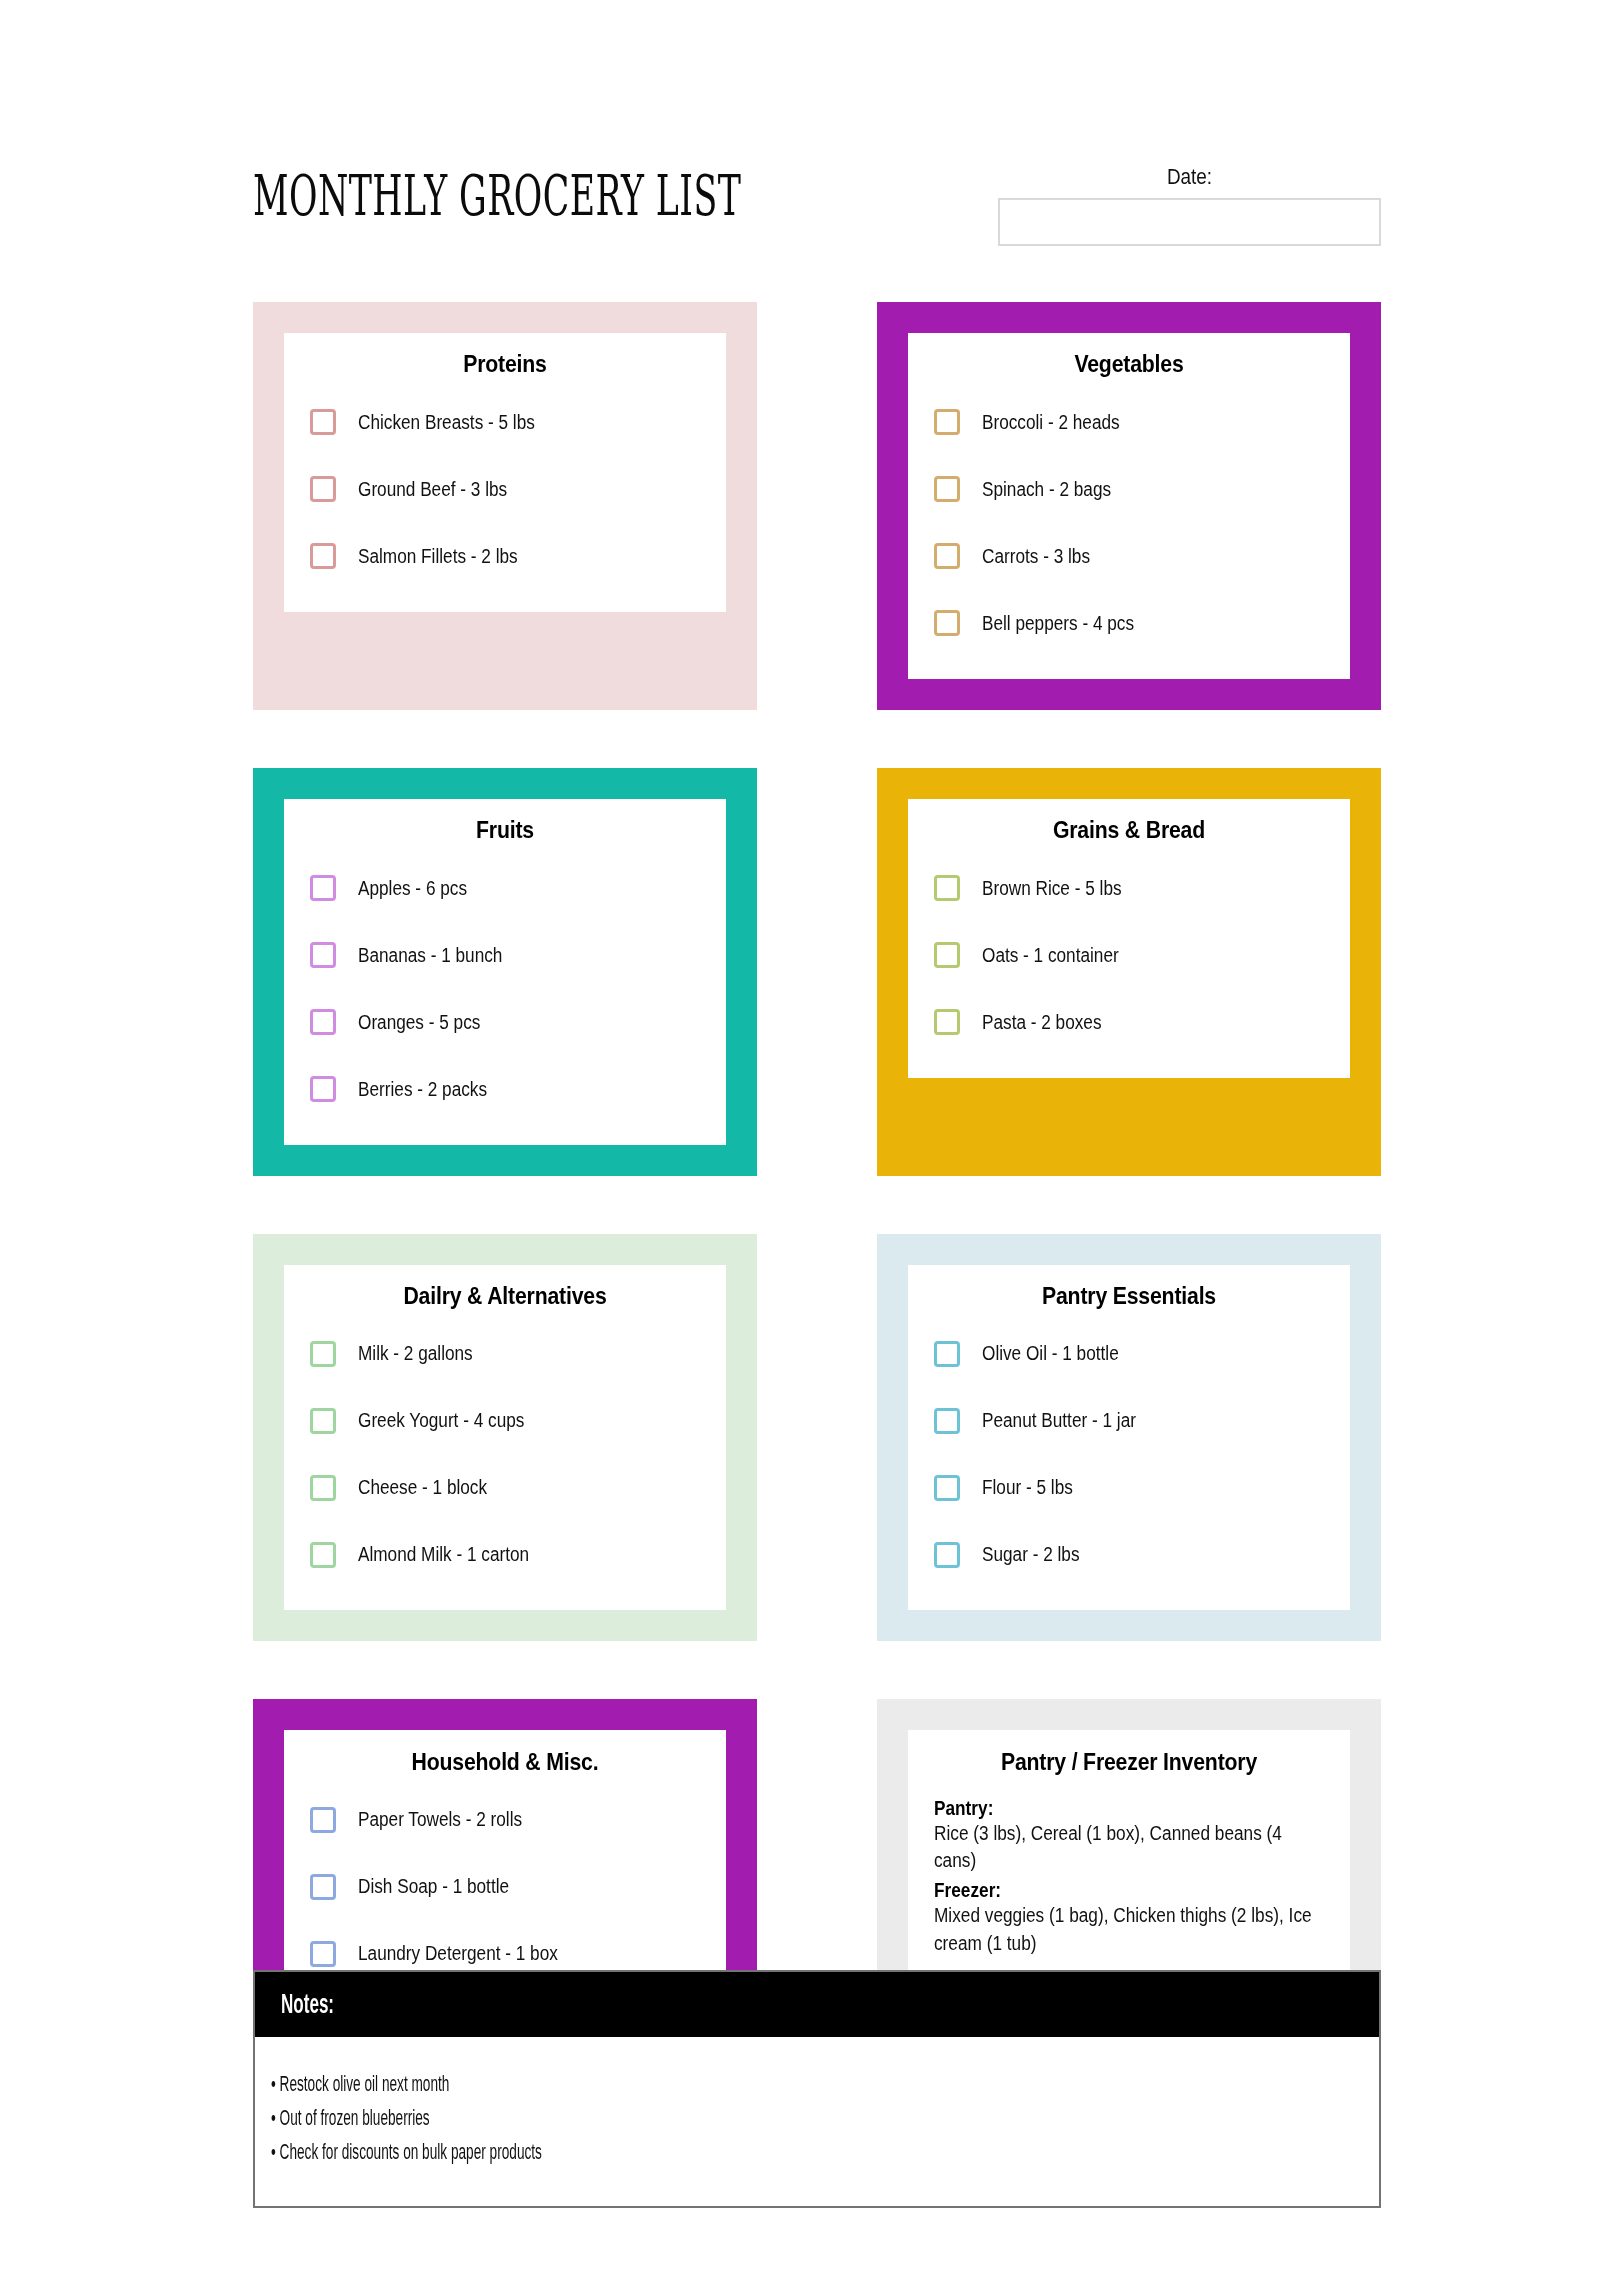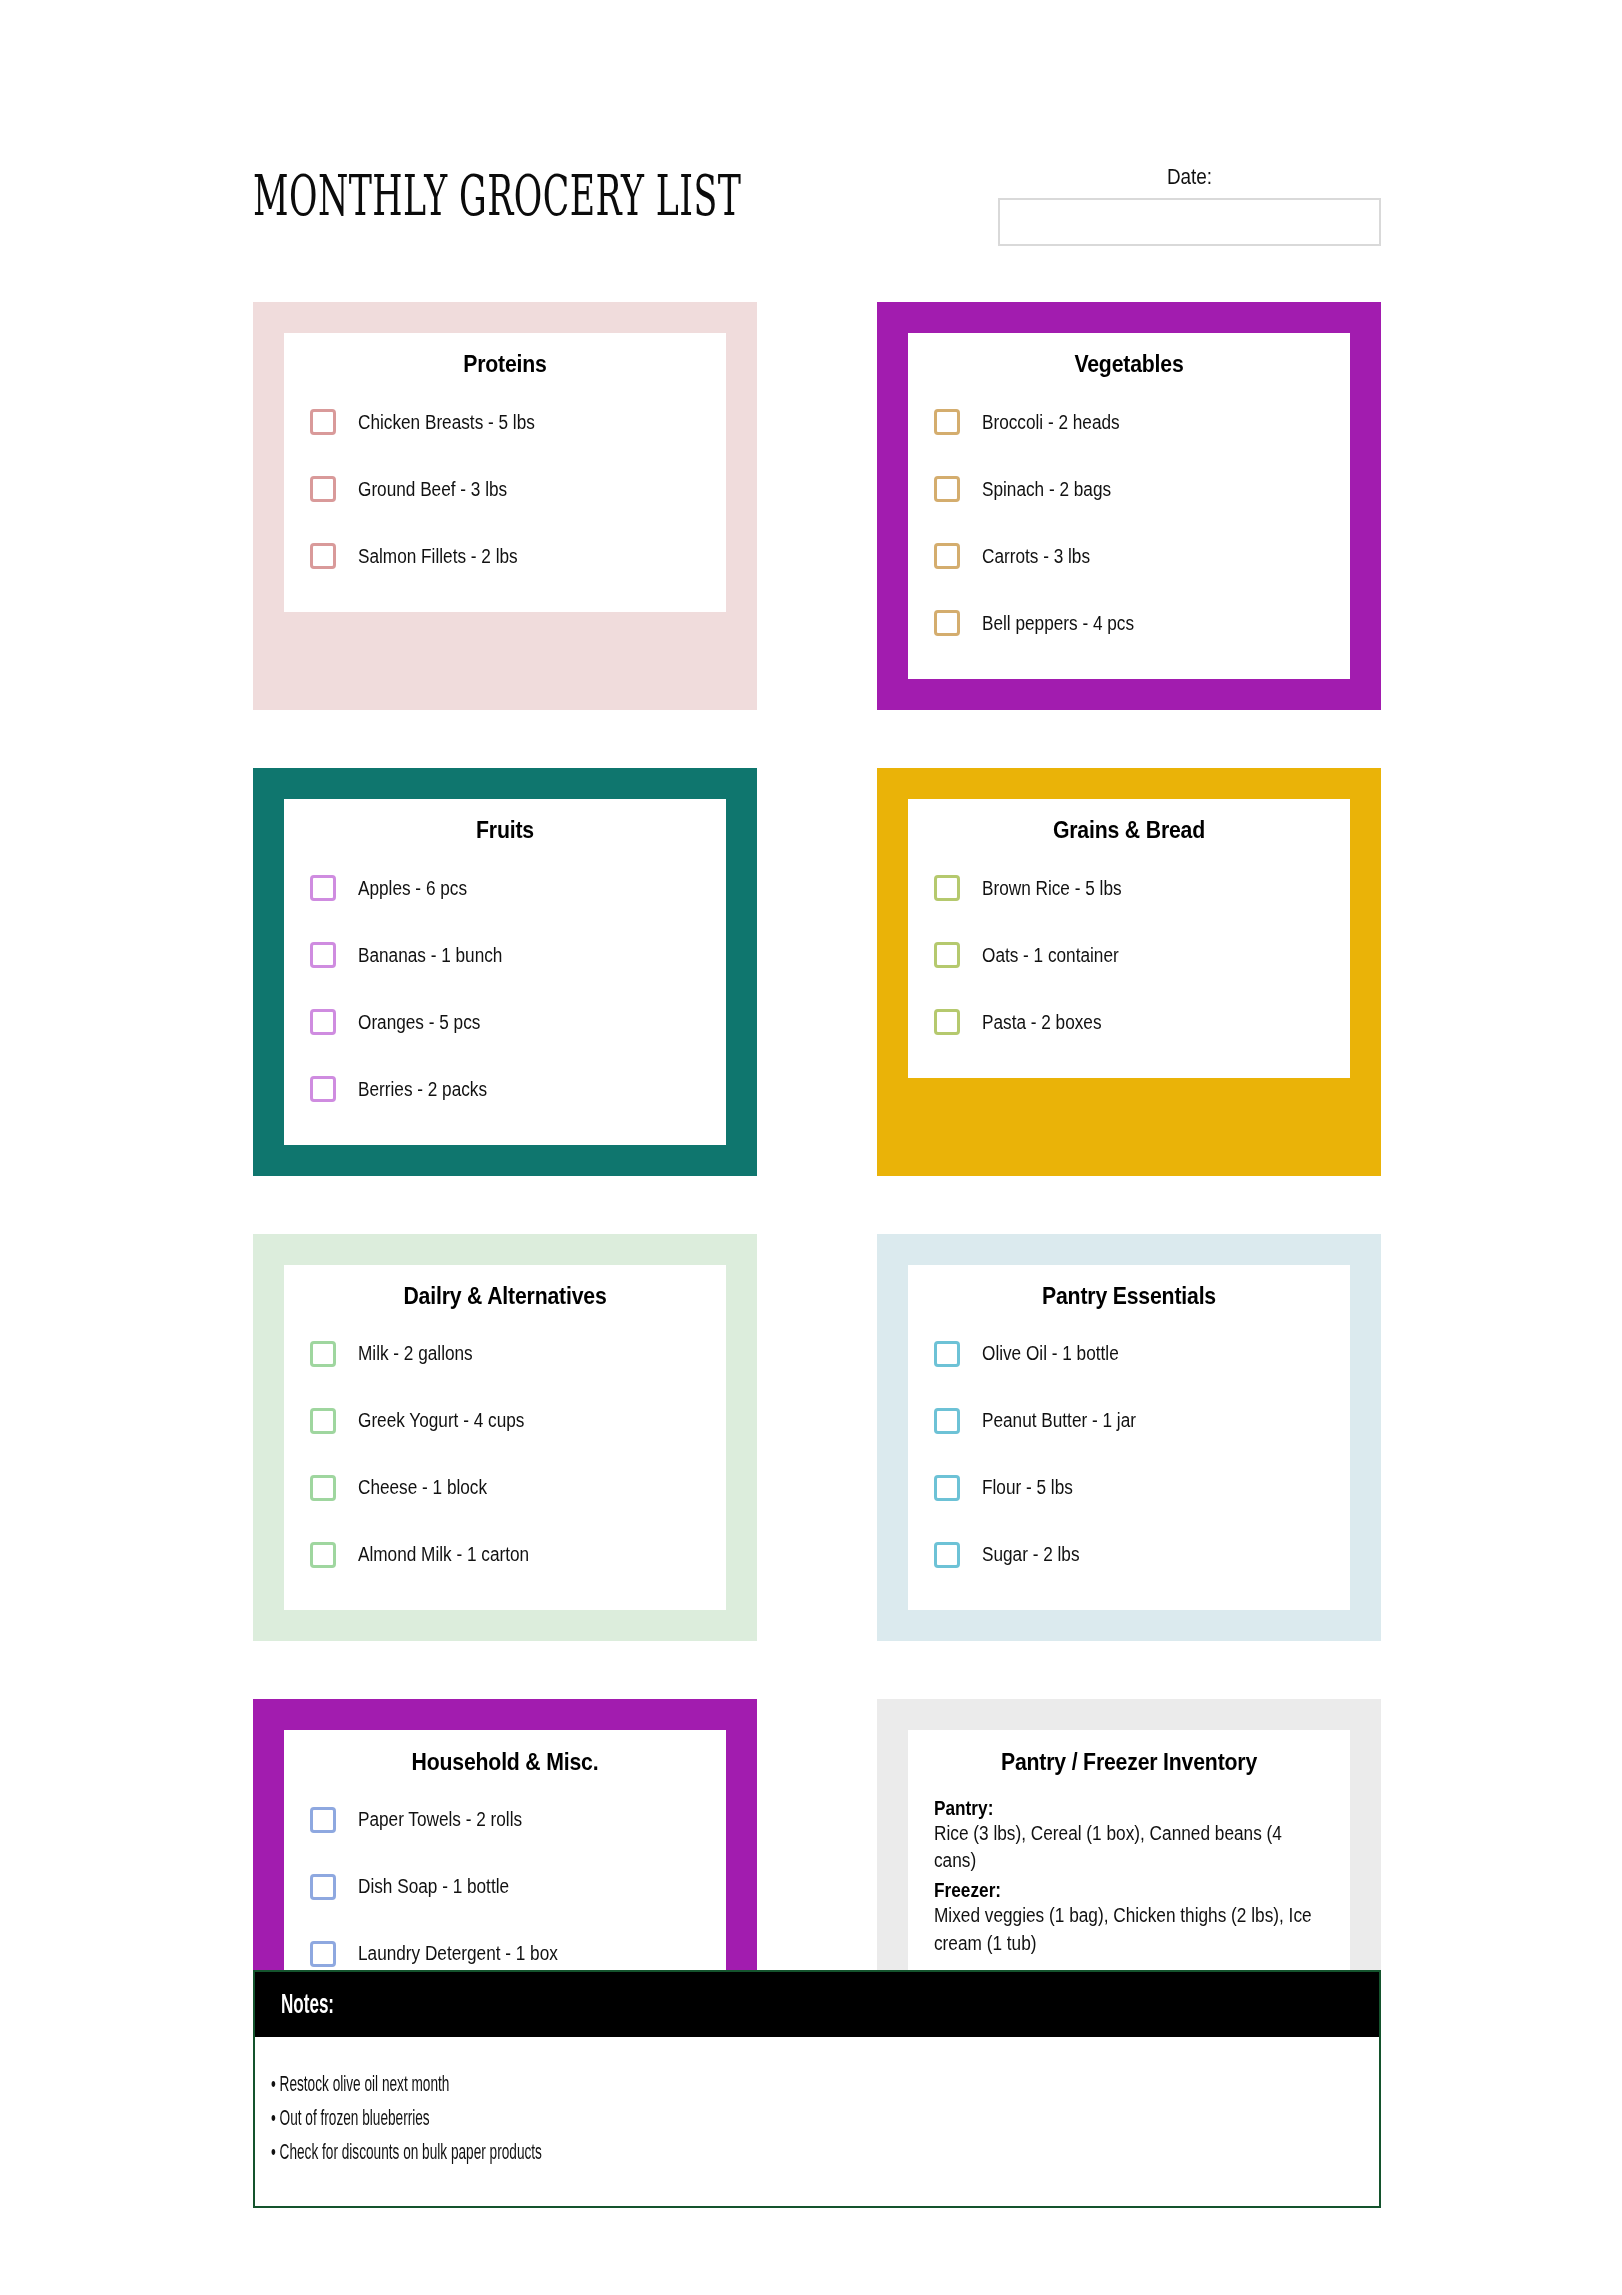--- a/index.html
+++ b/index.html
@@ -144,21 +144,21 @@
     transform: scaleX(0.88);
     transform-origin: left top;
   }
 
   
   .notes {
     position: absolute;
     left: 253px;
     top: 1970px;
     width: 1128px;
-    border: 2px solid #14532d;
+    border: 2px solid #737373;
     box-sizing: border-box;
     background: #ffffff;
   }
   .notes-head {
     background: #000000;
     color: #ffffff;
     font-size: 27.5px;
     font-weight: bold;
     padding: 15.7px 0 17px 26px;
     transform-origin: left center;
@@ -232,21 +232,21 @@
               </li>
               <li class="item">
                 <span class="checkbox" style="border-color: rgb(212, 173, 110);"></span>
                 <span class="item-label">Bell peppers - 4 pcs</span>
               </li>
             </ul>
           </div>
         </div>
       </div>
       <div class="row">
-        <div class="card" style="background: #0f766e;">
+        <div class="card" style="background: #14b8a6;">
           <div class="card-inner">
             <div class="card-title">Fruits</div>
             <ul class="items">
               <li class="item">
                 <span class="checkbox" style="border-color: rgb(207, 140, 224);"></span>
                 <span class="item-label">Apples - 6 pcs</span>
               </li>
               <li class="item">
                 <span class="checkbox" style="border-color: rgb(207, 140, 224);"></span>
                 <span class="item-label">Bananas - 1 bunch</span>

